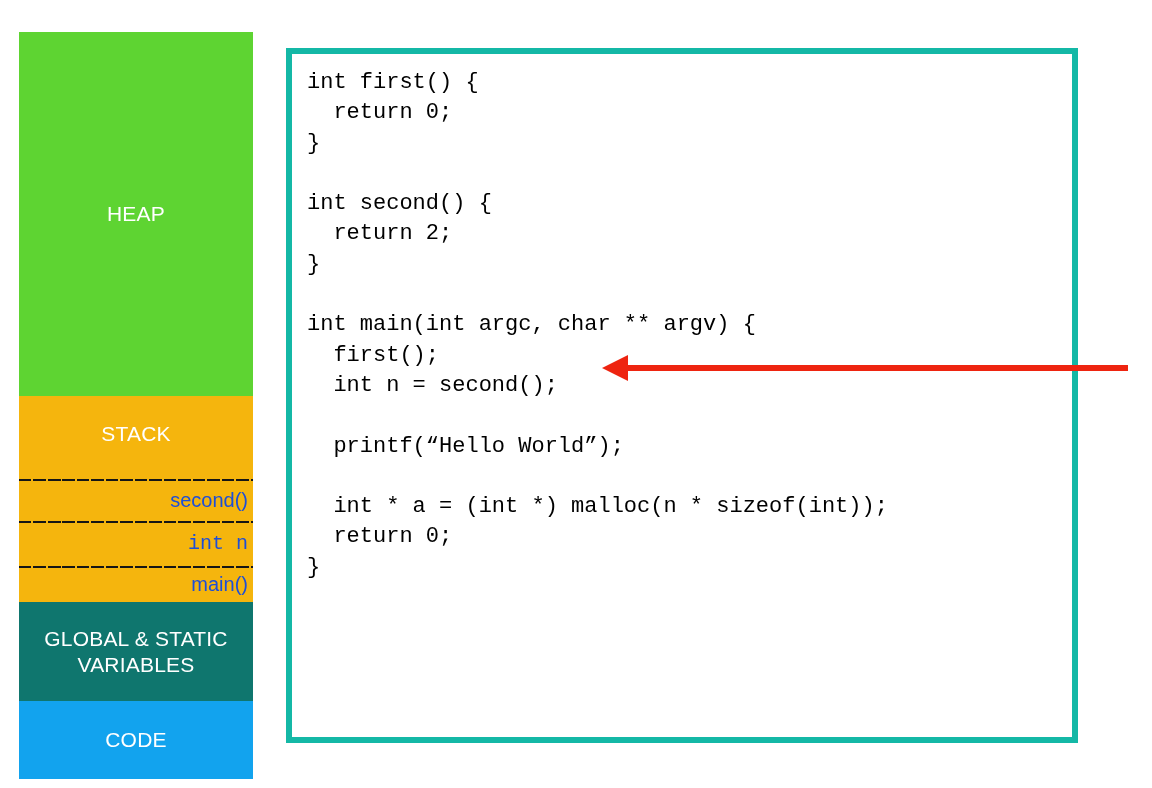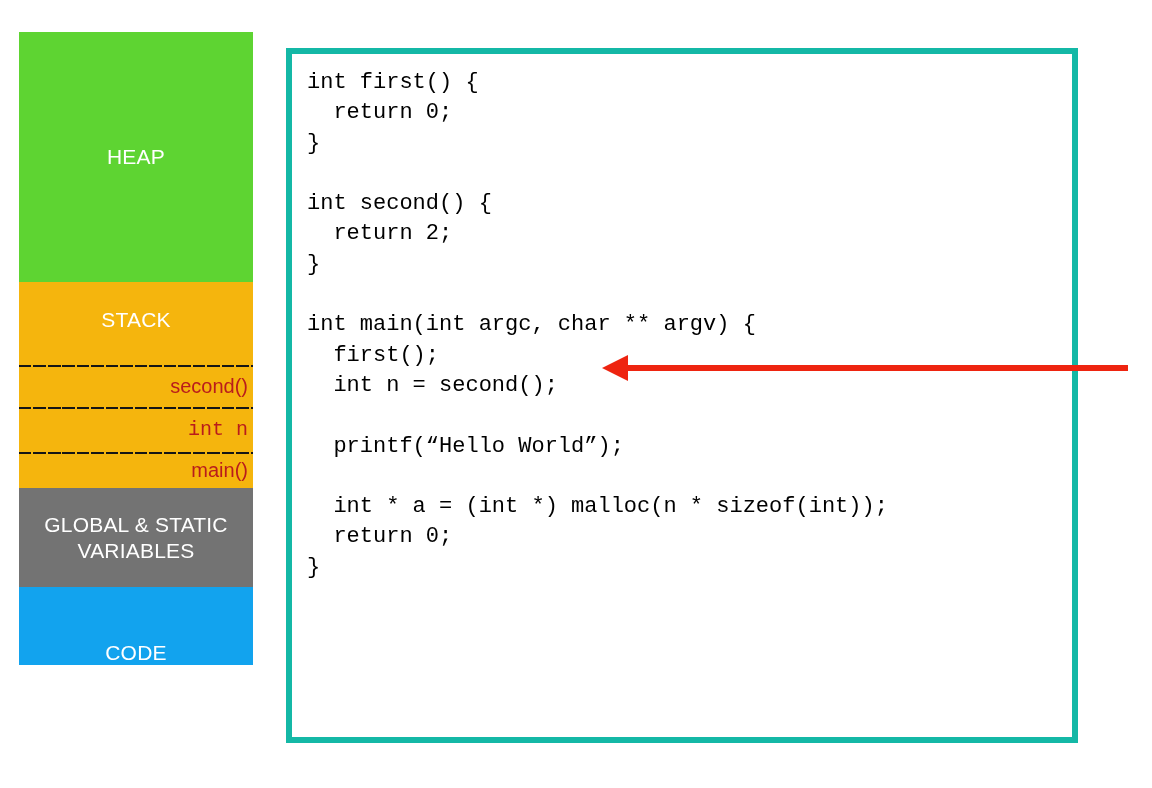--- a/index.html
+++ b/index.html
@@ -14,50 +14,50 @@
 
   
   .memcol {
     position:absolute; left:19px; top:32px; width:234px; height:693px;
   }
   .block { width:100%; }
   .block-label {
     color:#ffffff; font-size:21px; letter-spacing:0.2px; text-align:center;
   }
   .heap {
-    height:250px; background:#5ED432;
+    height:364px; background:#5ED432;
     display:flex; align-items:center; justify-content:center;
   }
   .stack { height:206px; background:#F5B50D; }
   .stack-title {
     height:83px; display:flex; align-items:center; justify-content:center;
     padding-bottom:8px;
   }
   .frame-row {
     position:relative;
     display:flex; align-items:center; justify-content:flex-end;
     padding-right:5px;
-    color:#b91c1c; font-size:20px;
+    color:#1d4ed8; font-size:20px;
   }
   .frame-row::before {
     content:""; position:absolute; top:0; left:0; right:0; height:2px;
     background:repeating-linear-gradient(90deg, #151515 0 12.5px, rgba(0,0,0,0) 12.5px 14.5px);
   }
   .row-second { height:42px; }
   .row-intn   { height:45px;font-family:Liberation Mono, monospace; }
   .row-main   { height:36px;border-radius:6px; }
   .globals {
-    height:99px; background:#737373;
+    height:99px; background:#0f766e;
     display:flex; align-items:center; justify-content:center;
     padding:0 24px;
   }
   .globals .block-label { line-height:26px; }
   .codeseg {
     height:78px; background:#12A3EE;
-    display:flex; align-items:flex-end; justify-content:center;
+    display:flex; align-items:center; justify-content:center;
   }
 
   
   .code-panel {
     position:absolute; left:286px; top:32px; width:792px; height:695px;
     background:#ffffff; border:6px solid #14b8a6;margin-top:16px;
   }
   .code {
     margin:0; padding:14px 0 0 15px;
     font-family:"Liberation Mono", "DejaVu Sans Mono", monospace;

